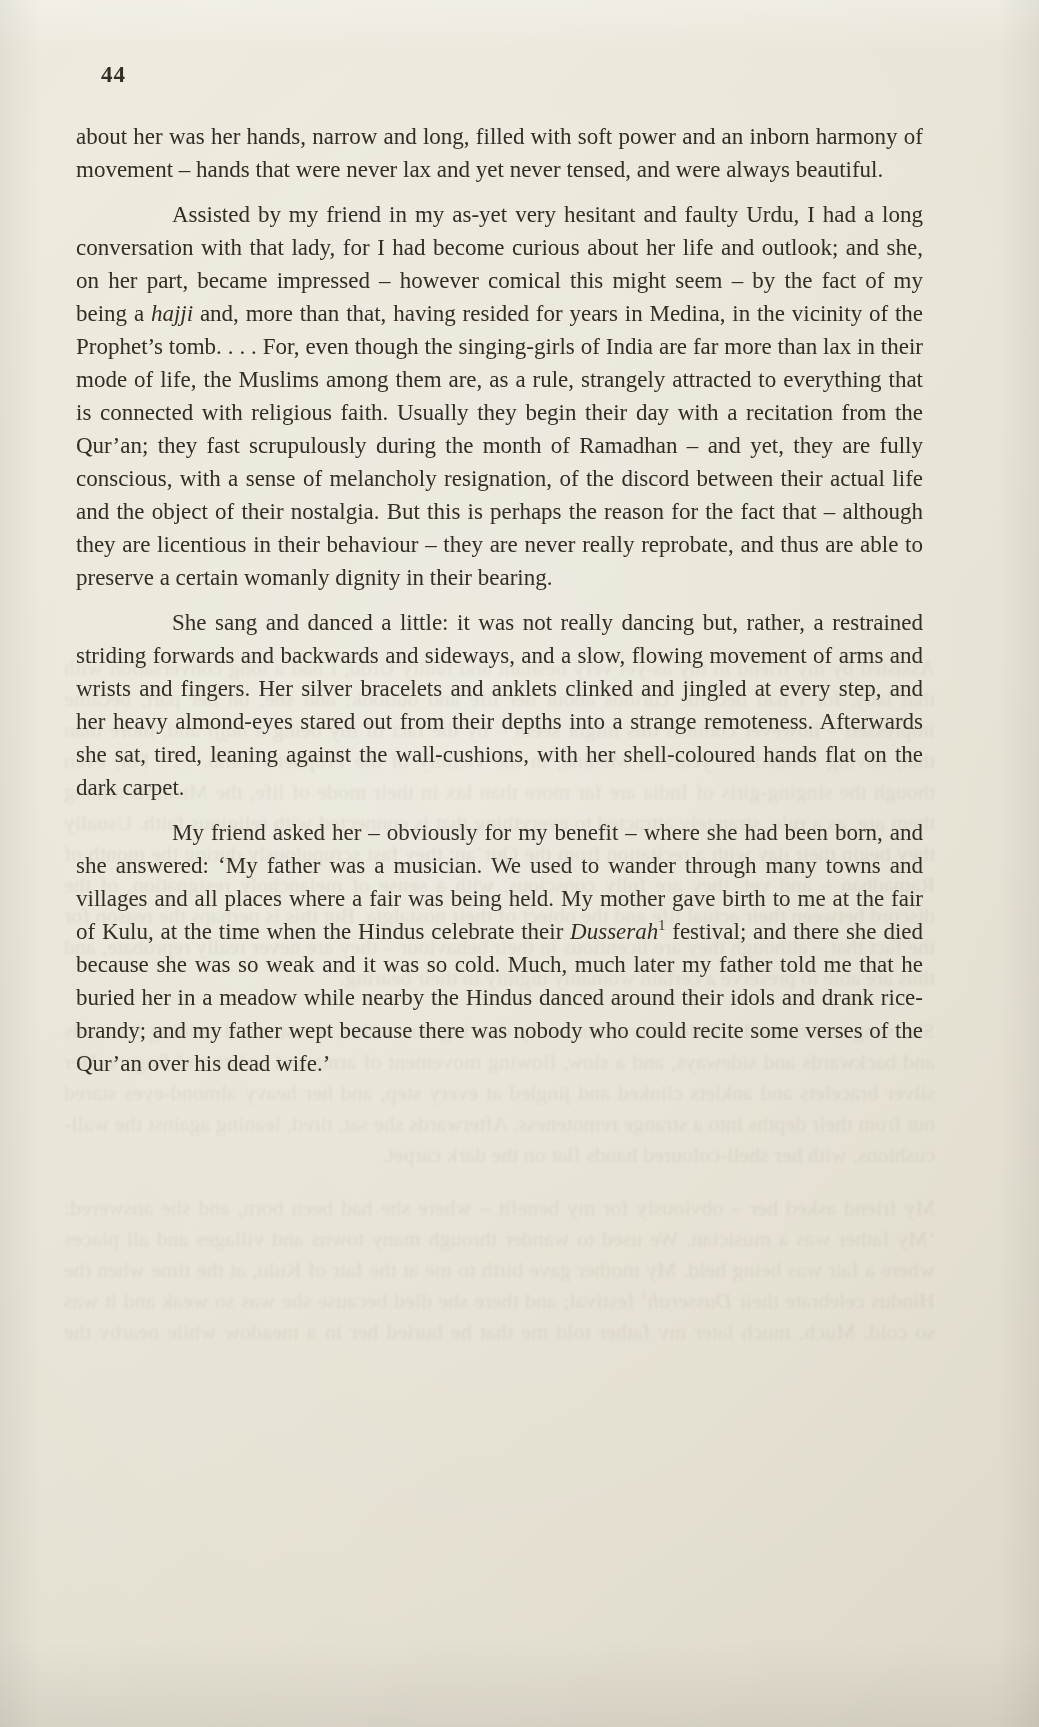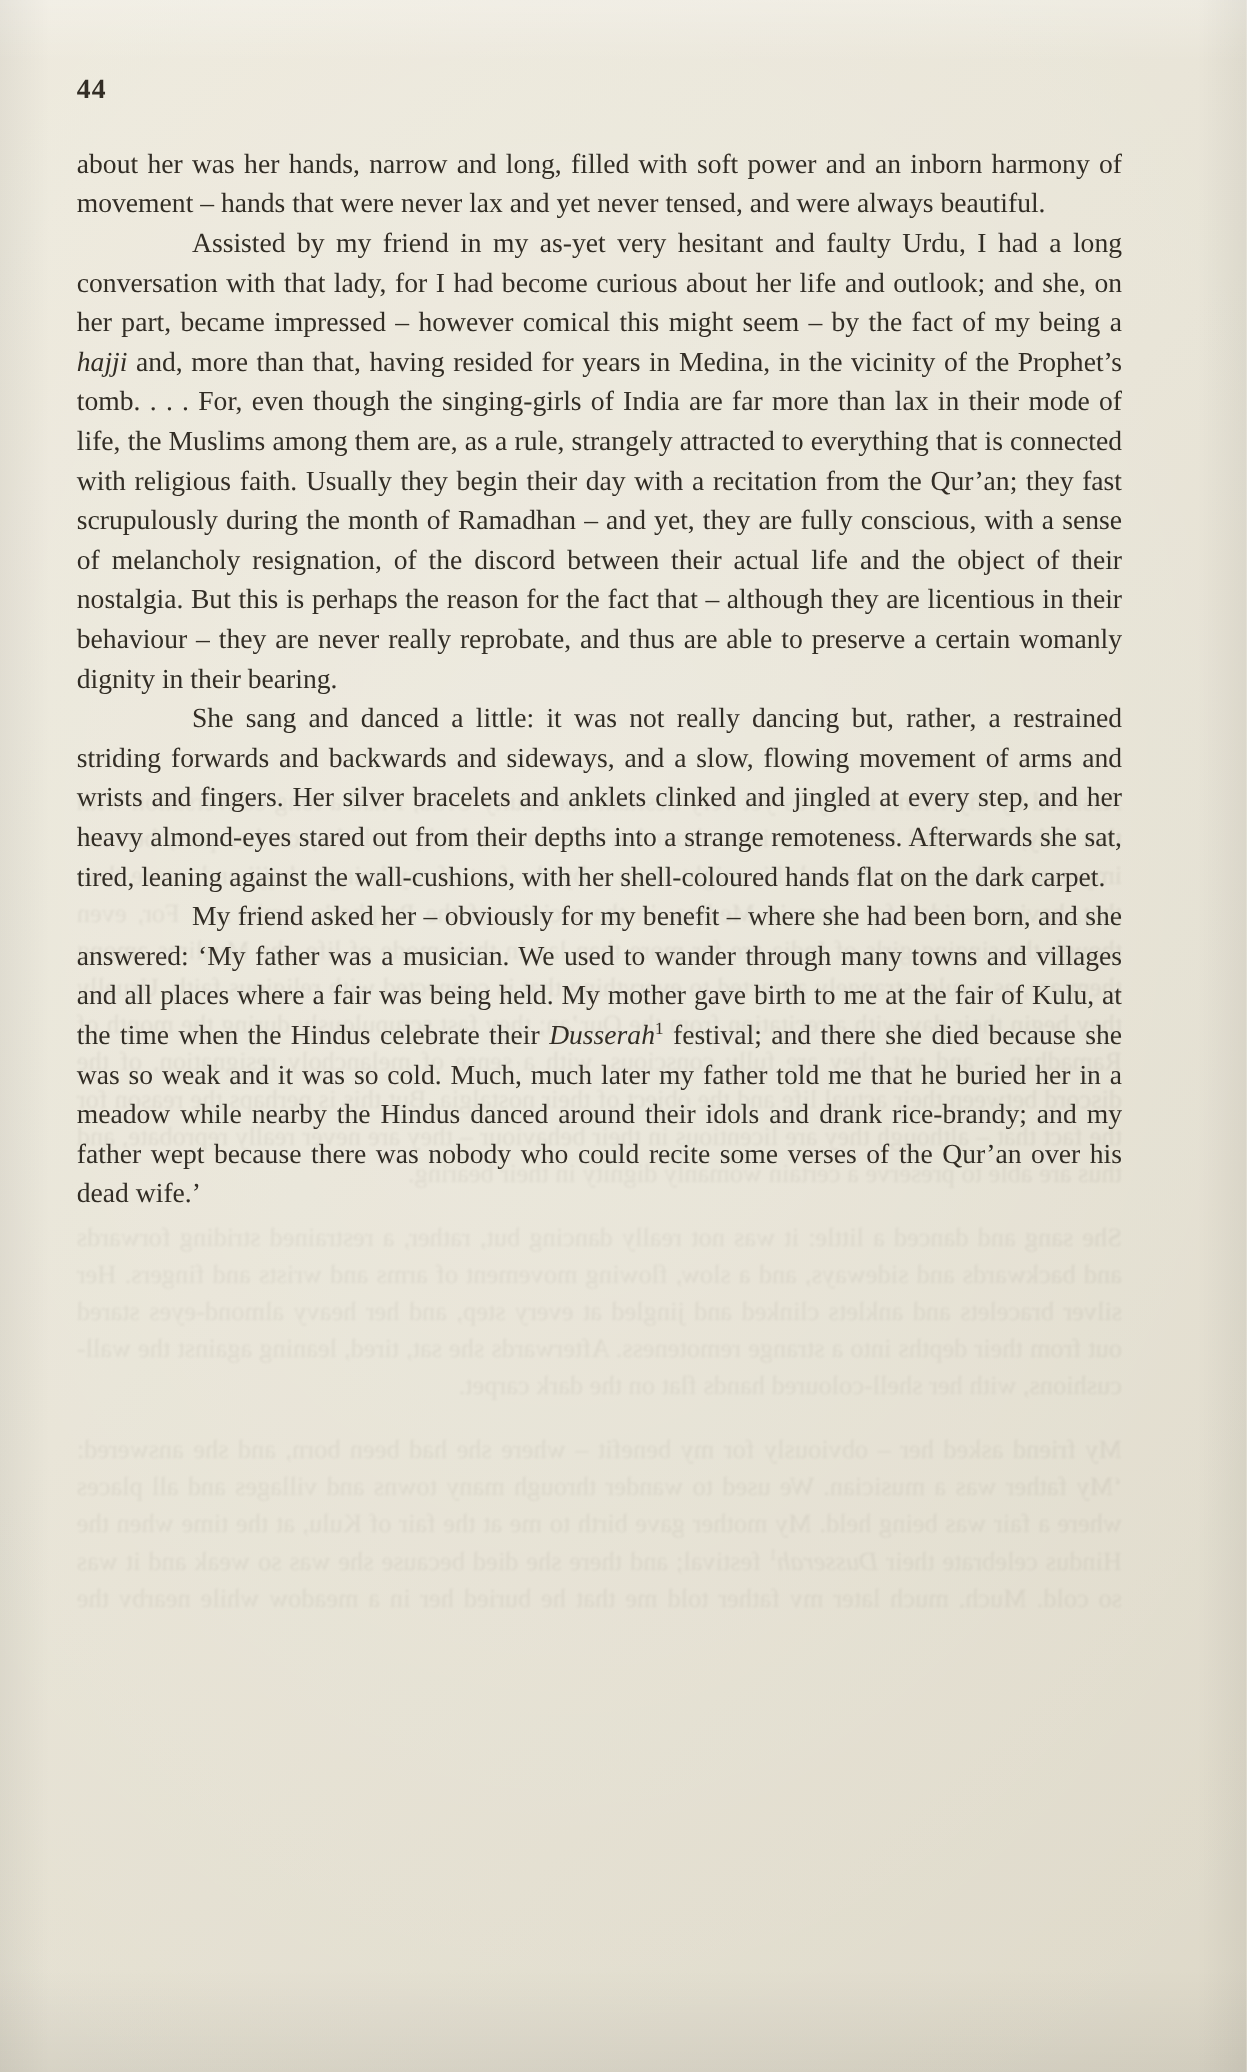--- a/index.html
+++ b/index.html
@@ -32,39 +32,40 @@
     box-sizing: border-box;
     width: 1039px;
     height: 1727px;
     padding: 62px 104px 0 64px;
     z-index: 2;
   }
   .header {
     display: flex;
     justify-content: space-between;
     align-items: baseline;
+    margin-left: 37px;
   }
   .pagenum {
     font-size: 23px;
     font-weight: bold;
     letter-spacing: 1px;
   }
   .running {
     font-size: 21px;
     letter-spacing: 1.2px;
   }
   .body-text {
     margin-top: 32px;
     font-size: 23px;
     line-height: 33px;
     text-align: justify;
     text-justify: inter-word;
   }
   .body-text p {
-    margin: 0;
+    margin: 12px;
     padding: 0;
   }
   .body-text p.indent {
     text-indent: 96px;
   }
   .italic {
     font-style: italic;
   }
   .sup {
     vertical-align: super;

